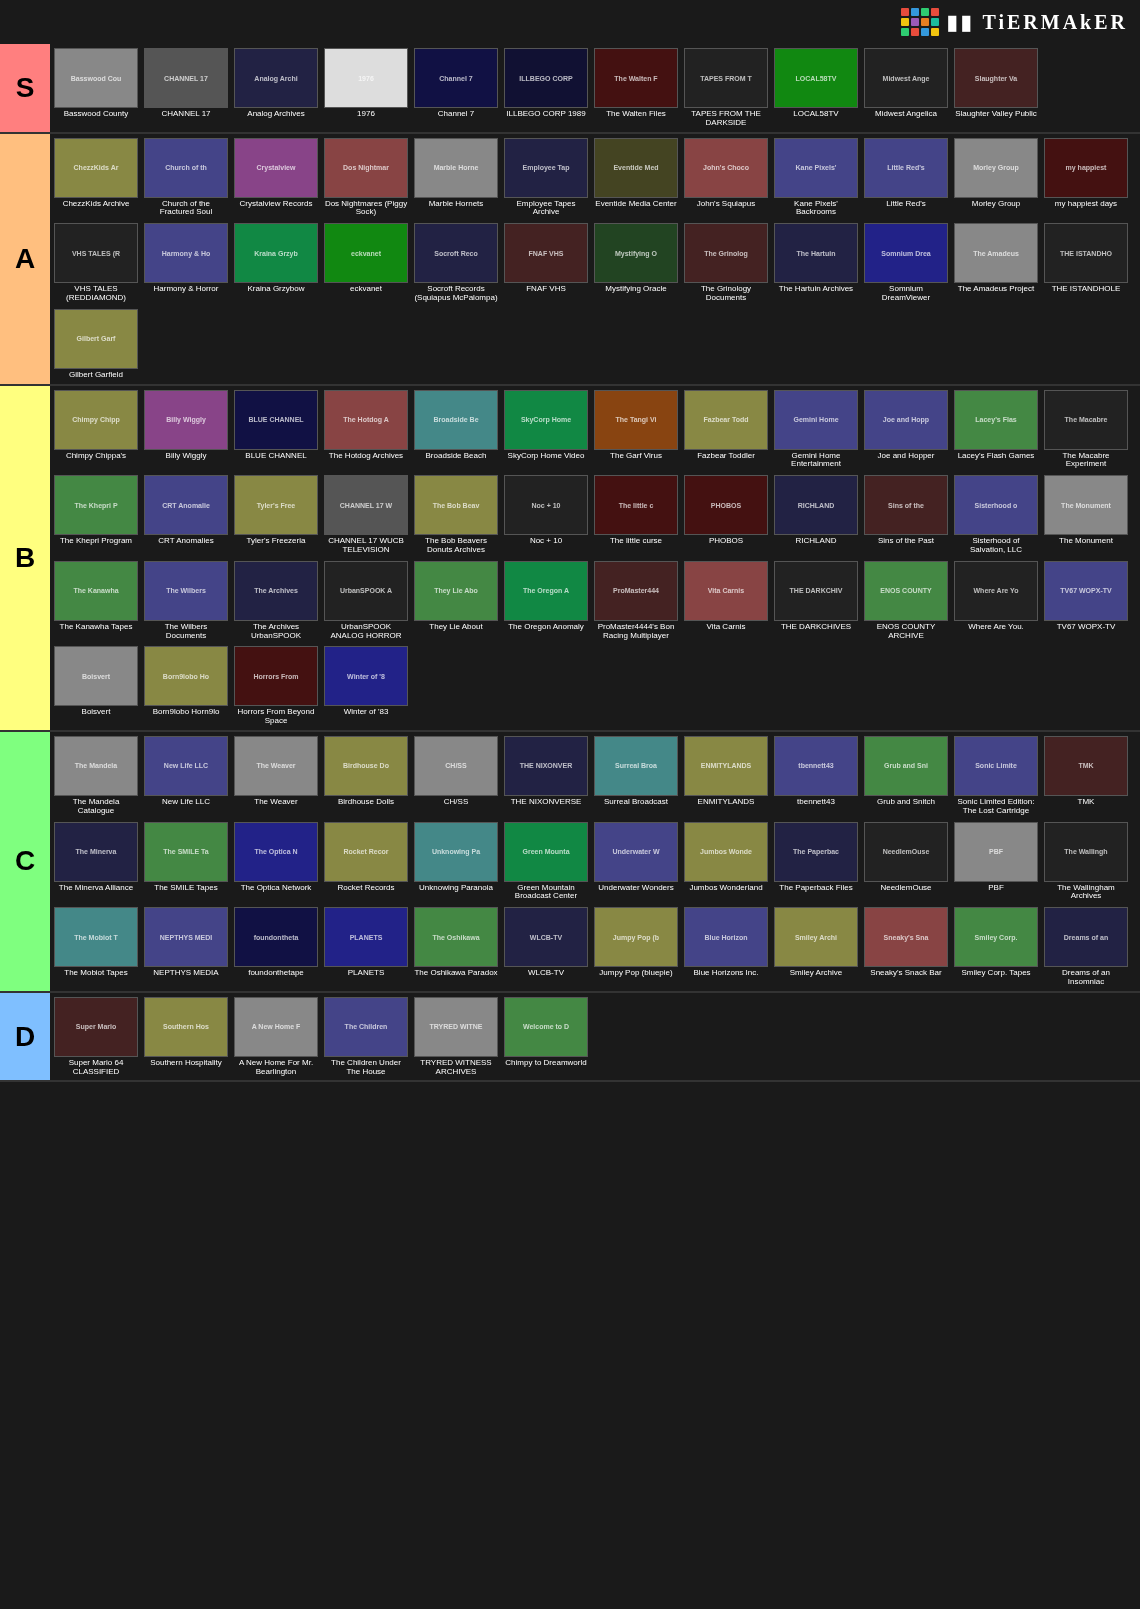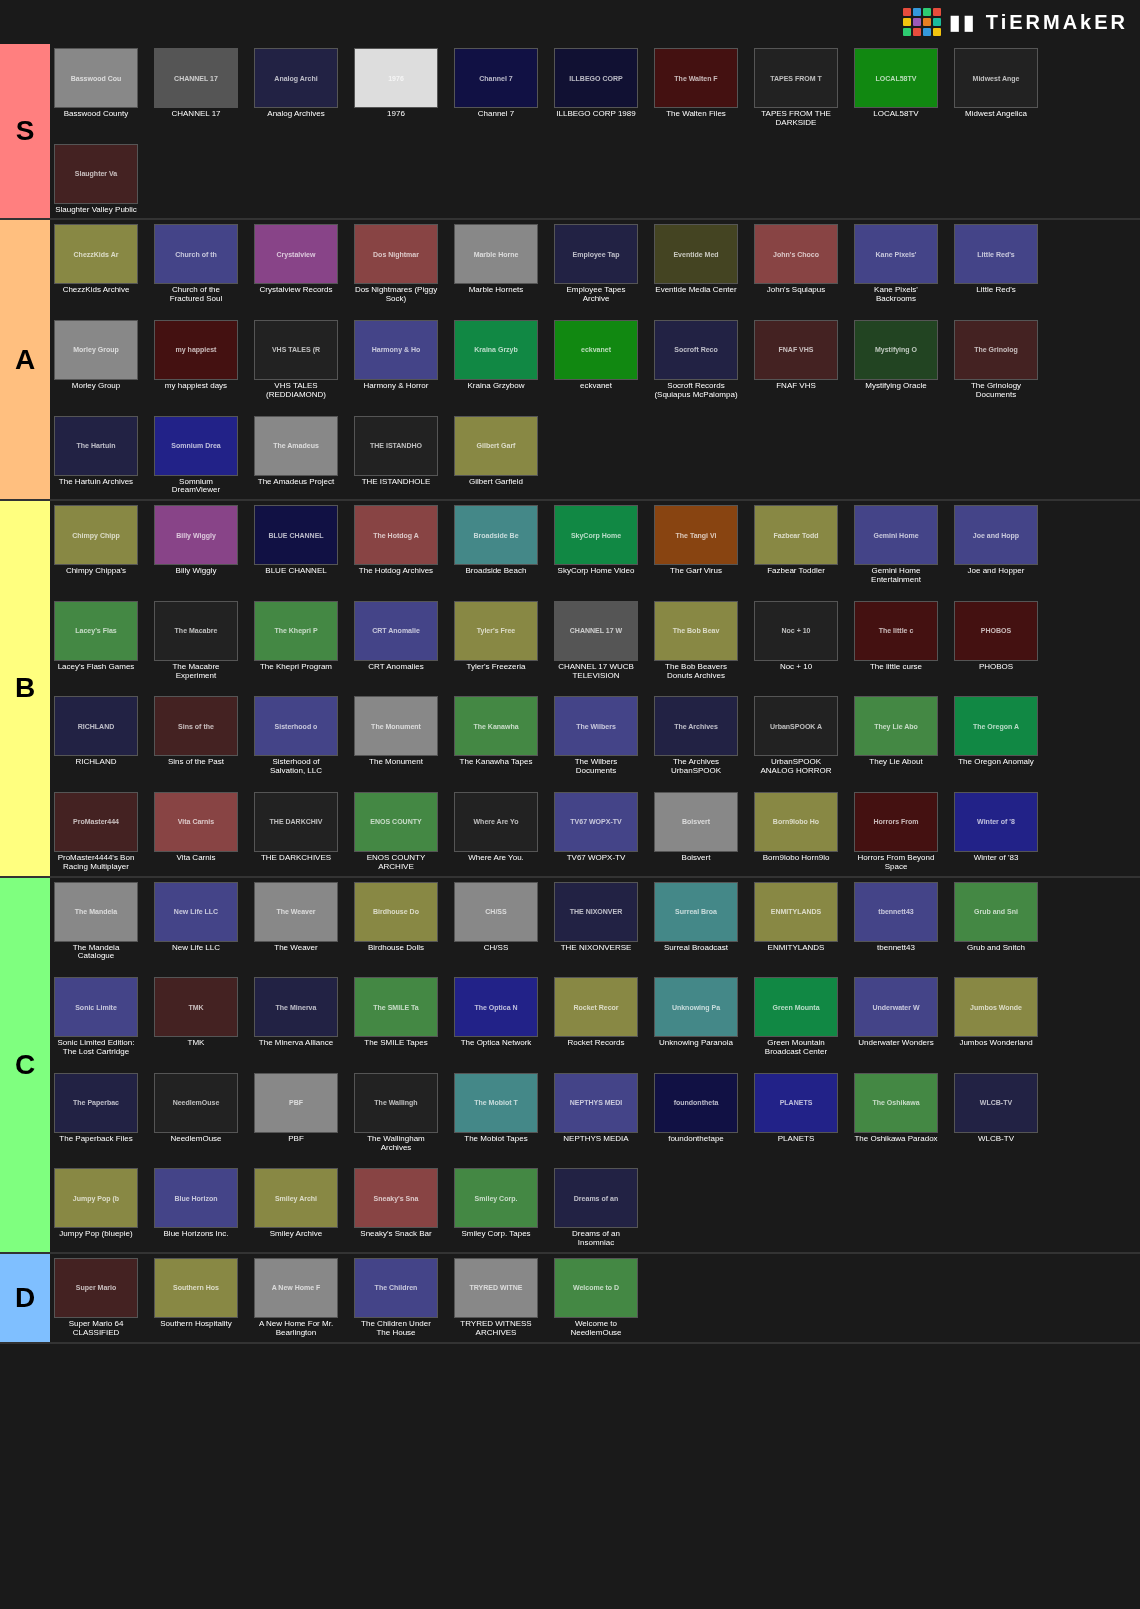--- a/index.html
+++ b/index.html
@@ -28,21 +28,21 @@
       font-weight: bold;
       color: #000;
       flex-shrink: 0;
     }
     .tier-items {
       display: flex;
       flex-wrap: wrap;
       flex: 1;
       background: #1a1a1a;
       padding: 2px;
-      gap: 12px;
+      gap: 2px;
     }
     .tier-item {
       display: flex;
       flex-direction: column;
       align-items: center;
       width: 88px;
       padding: 2px;
     }
     .tier-item-label {
       font-size: 8px;
@@ -65,21 +65,21 @@
       justify-content: flex-end;
       align-items: center;
       background: #1a1a1a;
       padding: 4px 8px;
     }
     .tiermaker-logo-text {
       font-size: 22px;
       font-weight: bold;
       color: #fff;
       letter-spacing: 2px;
-      font-family: Liberation Sans, sans-serif;
+      font-family: Liberation Serif, serif;
     }
     .logo-grid {
       display: grid;
       grid-template-columns: repeat(4, 8px);
       gap: 2px;
       margin-right: 8px;
     }
     .logo-dot {
       width: 8px;
       height: 8px;
@@ -618,19 +618,19 @@
           <div class="tier-item">
             <div class="fake-img" style="background-color: rgb(68, 68, 136); border: 1px solid rgb(85, 85, 85); font-size: 7px; color: rgba(255, 255, 255, 0.7);">The Children</div>
             <div class="tier-item-label">The Children Under The House</div>
           </div>
           <div class="tier-item">
             <div class="fake-img" style="background-color: rgb(136, 136, 136); border: 1px solid rgb(85, 85, 85); font-size: 7px; color: rgba(255, 255, 255, 0.7);">TRYRED WITNE</div>
             <div class="tier-item-label">TRYRED WITNESS ARCHIVES</div>
           </div>
           <div class="tier-item">
             <div class="fake-img" style="background-color: rgb(68, 136, 68); border: 1px solid rgb(85, 85, 85); font-size: 7px; color: rgba(255, 255, 255, 0.7);">Welcome to D</div>
-            <div class="tier-item-label">Welcome to NeedlemOuse</div>
+            <div class="tier-item-label">Chimpy to Dreamworld</div>
           </div>
         </div>
       </div>
     </div>
 
 </div>
 
 </body></html>

